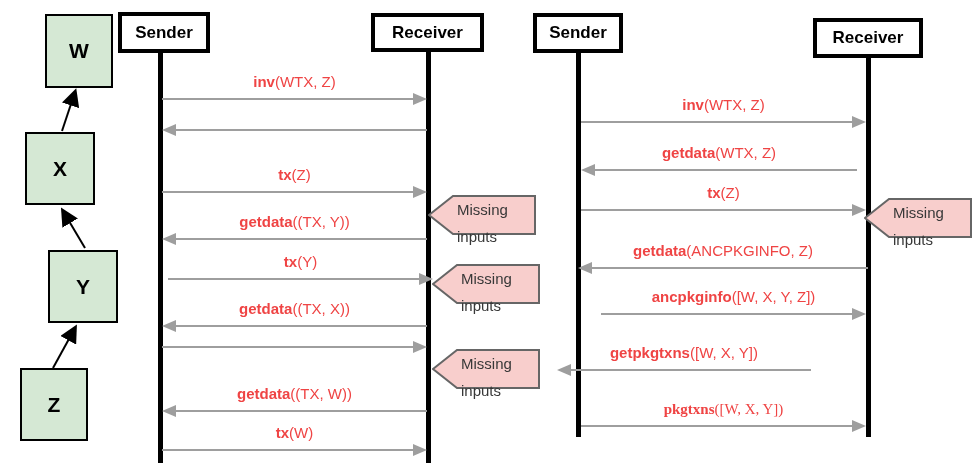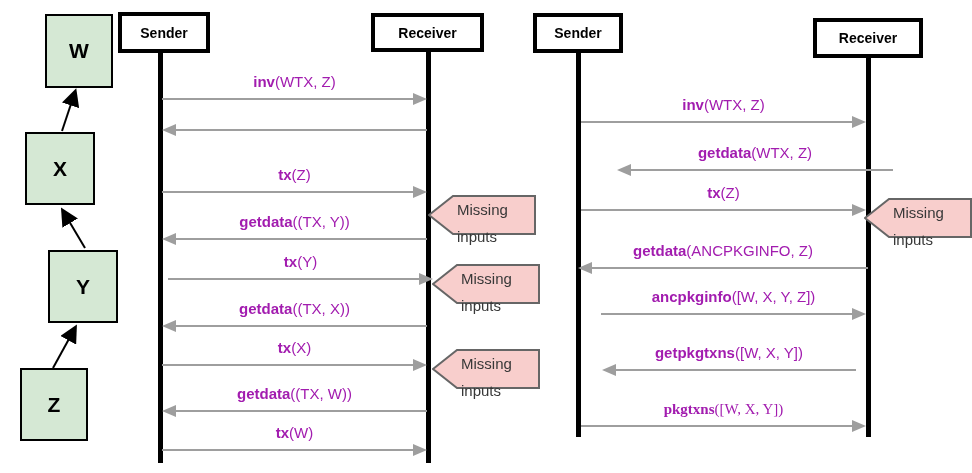--- a/index.html
+++ b/index.html
@@ -34,39 +34,39 @@
   }
 
   
   .head-box {
     position: absolute;
     background: #ffffff;
     border: 4px solid #000000;
     display: flex;
     align-items: center;
     justify-content: center;
-    font-size: 14px;
+    font-size: 17px;
     font-weight: 700;
     color: #000000;
   }
 
   .lifeline {
     position: absolute;
     width: 5px;
     background: #000000;
   }
 
   
   .msg { position: absolute; }
   .msg-label {
     height: 18px;
     line-height: 18px;
     text-align: center;
     font-size: 15px;
-    color: #a21caf;
+    color: #ef4444;
     white-space: nowrap;
   }
   .msg-label .b { font-weight: 700; }
   .msg-arrow {
     position: relative;
     margin-top: 2px;
     height: 12px;
   }
   .msg-arrow .line {
     position: absolute;
@@ -177,21 +177,20 @@
         <div class="line"></div>
       </div>
   </div>
   <div class="msg" style="left:162px; top:300px; width:265px;">
     <div class="msg-label"><span class="b">getdata</span><span>((TX, X))</span></div>
     <div class="msg-arrow left">
         <div class="line"></div>
       </div>
   </div>
   <div class="msg" style="left:162px; top:339px; width:265px;">
-    <div class="msg-label"><span class="b">tx</span><span>(X)</span></div>
     <div class="msg-arrow right">
         <div class="line"></div>
       </div>
   </div>
   <div class="msg" style="left:162px; top:385px; width:265px;">
     <div class="msg-label"><span class="b">getdata</span><span>((TX, W))</span></div>
     <div class="msg-arrow left">
         <div class="line"></div>
       </div>
   </div>
@@ -230,21 +229,21 @@
 
   <div class="lifeline" style="left:576px; top:53px; height:384px;"></div>
   <div class="lifeline" style="left:866px; top:58px; height:379px;"></div>
 
   <div class="msg" style="left:581px; top:96px; width:285px;">
     <div class="msg-label"><span class="b">inv</span><span>(WTX, Z)</span></div>
     <div class="msg-arrow right">
         <div class="line"></div>
       </div>
   </div>
-  <div class="msg" style="left:581px; top:144px; width:276px;margin-left:36px;">
+  <div class="msg" style="left:581px; top:144px; width:276px;">
     <div class="msg-label"><span class="b">getdata</span><span>(WTX, Z)</span></div>
     <div class="msg-arrow left">
         <div class="line"></div>
       </div>
   </div>
   <div class="msg" style="left:581px; top:184px; width:285px;">
     <div class="msg-label"><span class="b">tx</span><span>(Z)</span></div>
     <div class="msg-arrow right">
         <div class="line"></div>
       </div>
@@ -254,21 +253,21 @@
     <div class="msg-arrow left">
         <div class="line"></div>
       </div>
   </div>
   <div class="msg" style="left:581px; top:288px; width:285px;padding-left:20px;">
     <div class="msg-label"><span class="b">ancpkginfo</span><span>([W, X, Y, Z])</span></div>
     <div class="msg-arrow right">
         <div class="line"></div>
       </div>
   </div>
-  <div class="msg" style="left:602px; top:344px; width:254px;">
+  <div class="msg" style="left:557px; top:344px; width:254px;">
     <div class="msg-label"><span class="b">getpkgtxns</span><span>([W, X, Y])</span></div>
     <div class="msg-arrow left">
         <div class="line"></div>
       </div>
   </div>
   <div class="msg" style="left:581px; top:400px; width:285px;font-family:Liberation Serif, serif;">
     <div class="msg-label"><span class="b">pkgtxns</span><span>([W, X, Y])</span></div>
     <div class="msg-arrow right">
         <div class="line"></div>
       </div>

